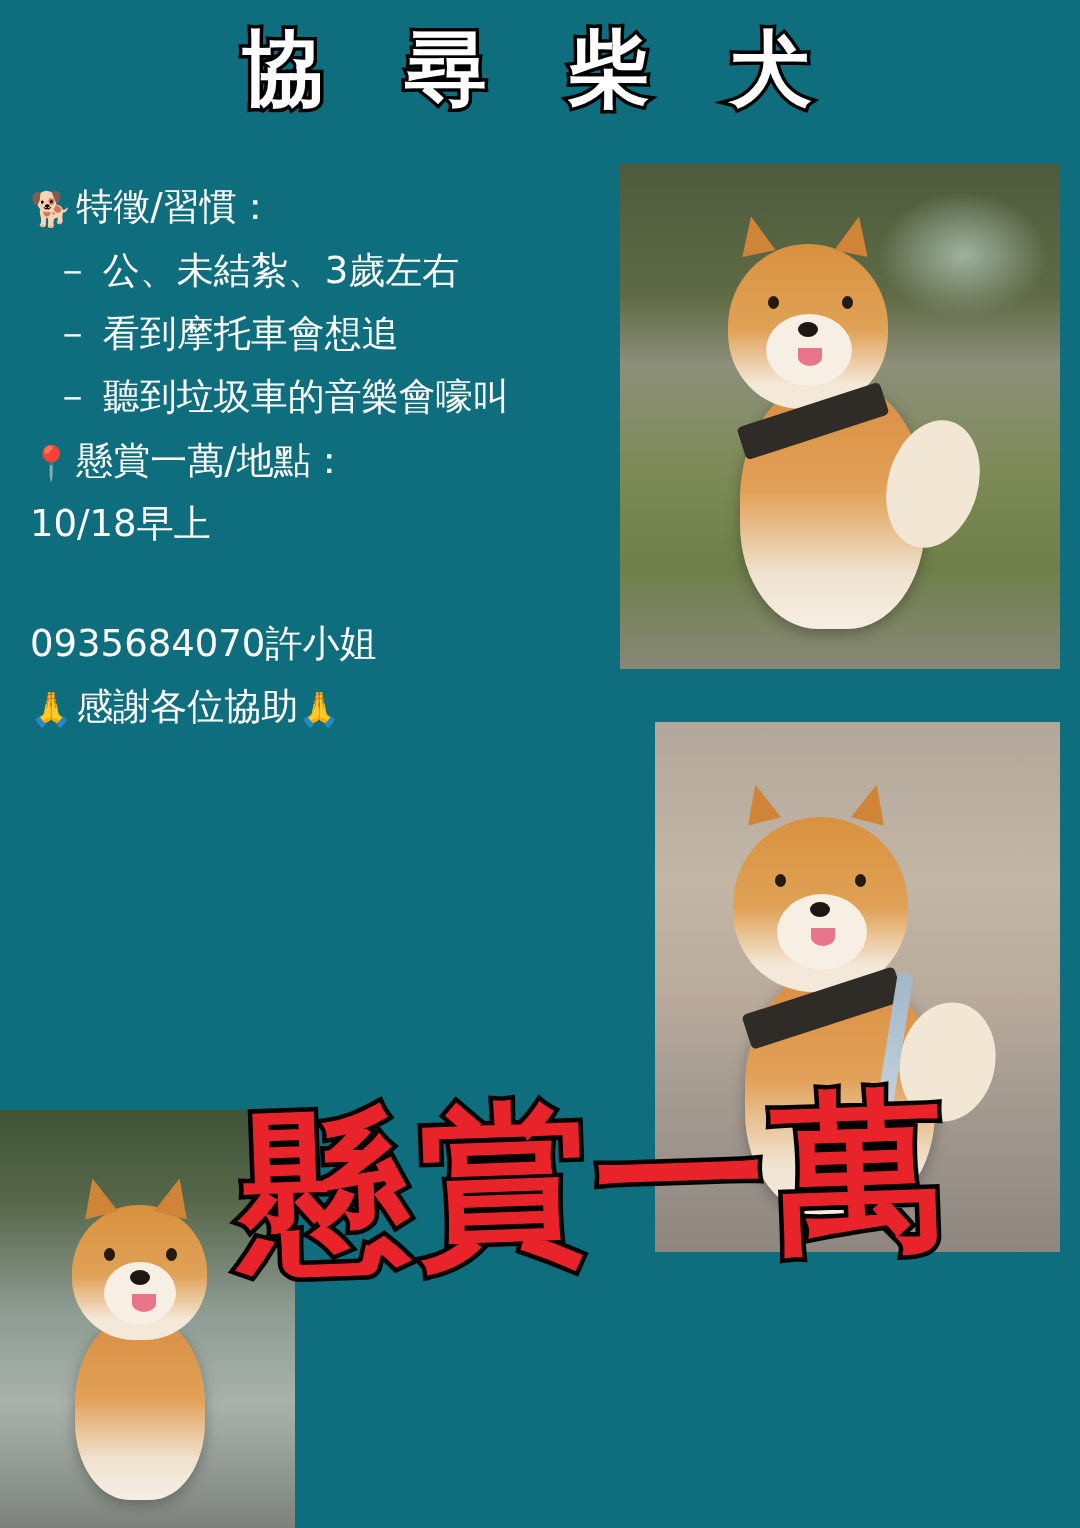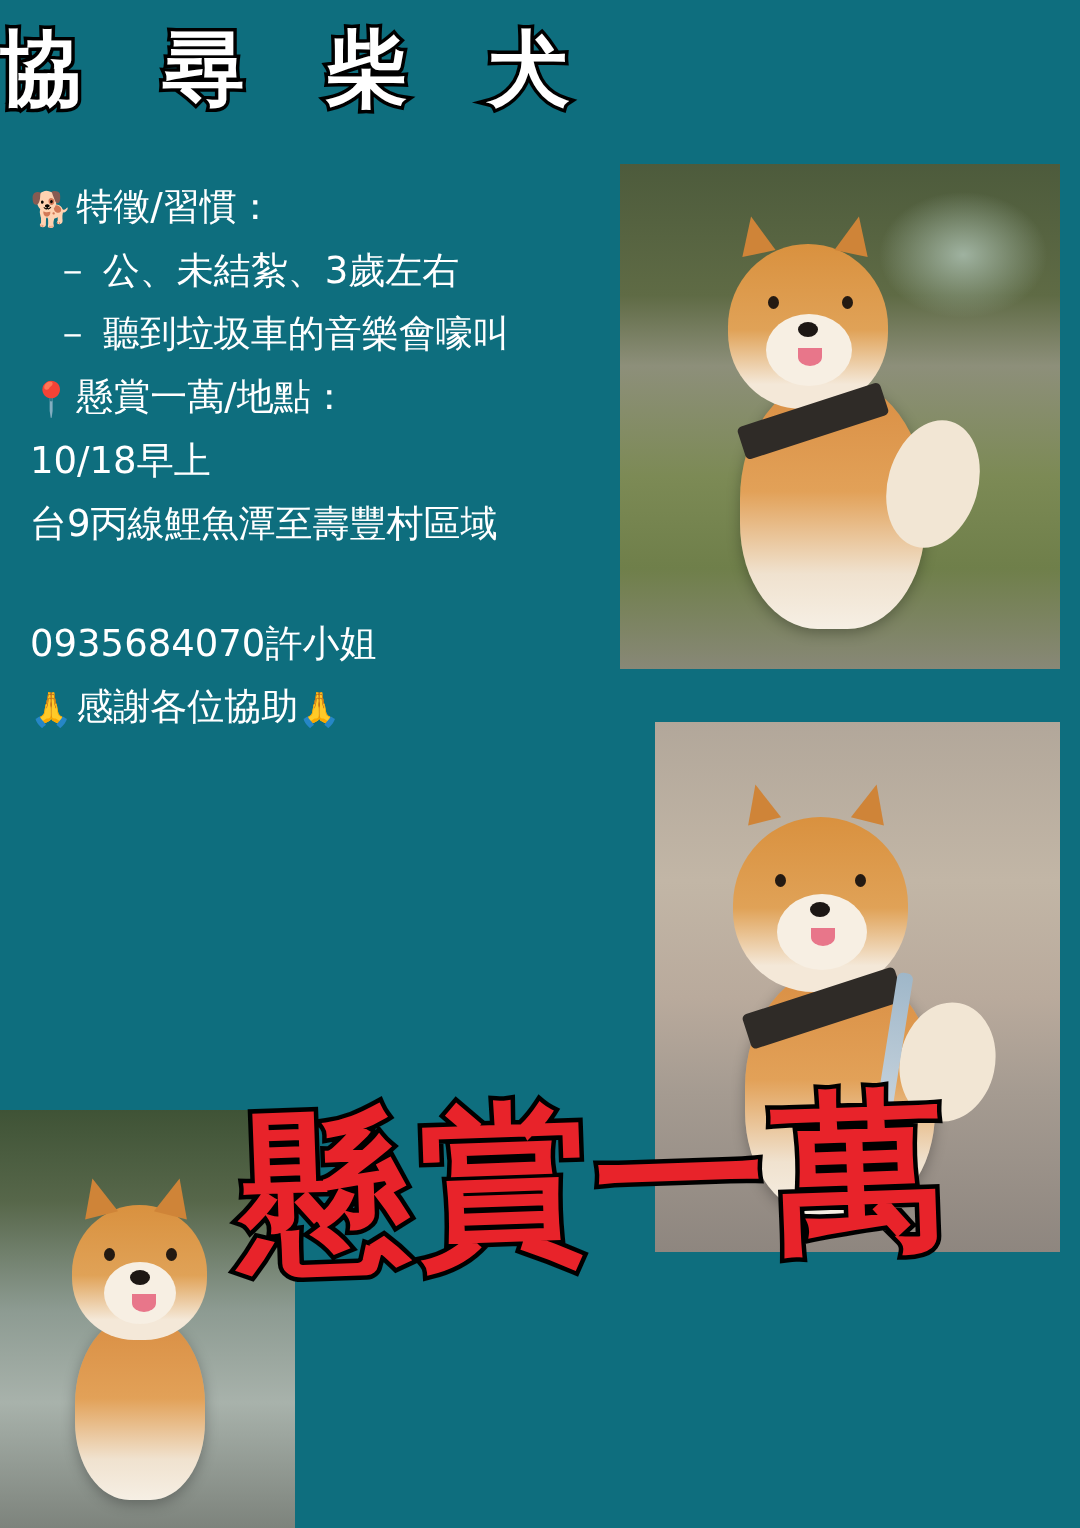--- a/index.html
+++ b/index.html
@@ -14,21 +14,21 @@
     overflow: hidden;
     position: relative;
   }
 
   
   .poster-title {
     position: absolute;
     top: 28px;
     left: 0;
     width: 1080px;
-    text-align: left;
+    text-align: center;
     font-size: 82px;
     line-height: 1;
     font-weight: bold;
     letter-spacing: 26px;
     color: #ffffff;
     -webkit-text-stroke: 7px #000000;
     paint-order: stroke fill;
     font-family: "DejaVu Sans", "Liberation Sans", sans-serif;
   }
 
@@ -185,28 +185,28 @@
 <div class="poster-title">協 尋 柴 犬</div>
 
 <div class="info-col">
 
 
   <div class="info-line">
     <span class="emoji">🐕</span><span>特徵/習慣：</span>
   </div>
 
   <div class="info-line bullet">－ 公、未結紮、3歲左右</div>
+  <div class="info-line bullet">－ 看到摩托車會想追</div>
   <div class="info-line bullet">－ 聽到垃圾車的音樂會嚎叫</div>
 
   <div class="info-line">
     <span class="emoji">📍</span><span>懸賞一萬/地點：</span>
   </div>
 
   <div class="info-line">10/18早上</div>
-  <div class="info-line">台9丙線鯉魚潭至壽豐村區域</div>
 
   <div class="gap-block"></div>
 
 
   <div class="info-line">0935684070許小姐</div>
 
   <div class="info-line">
     <span class="emoji">🙏</span><span>感謝各位協助</span><span class="emoji">🙏</span>
   </div>
 

